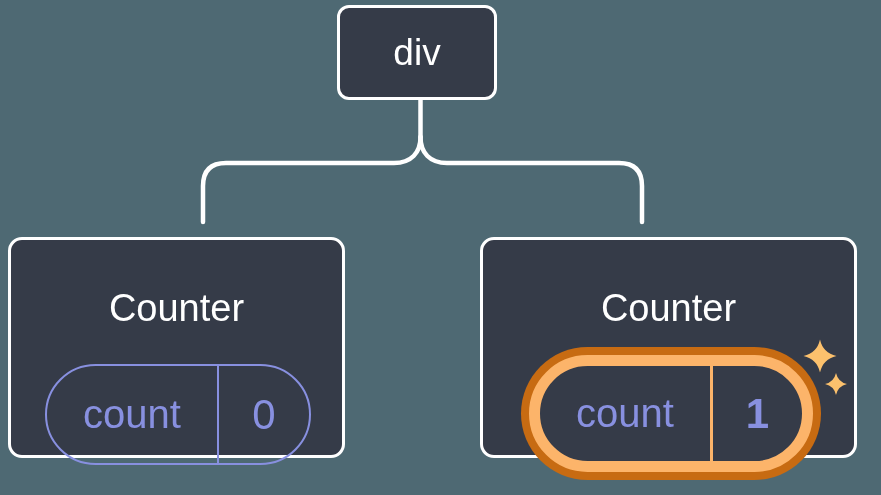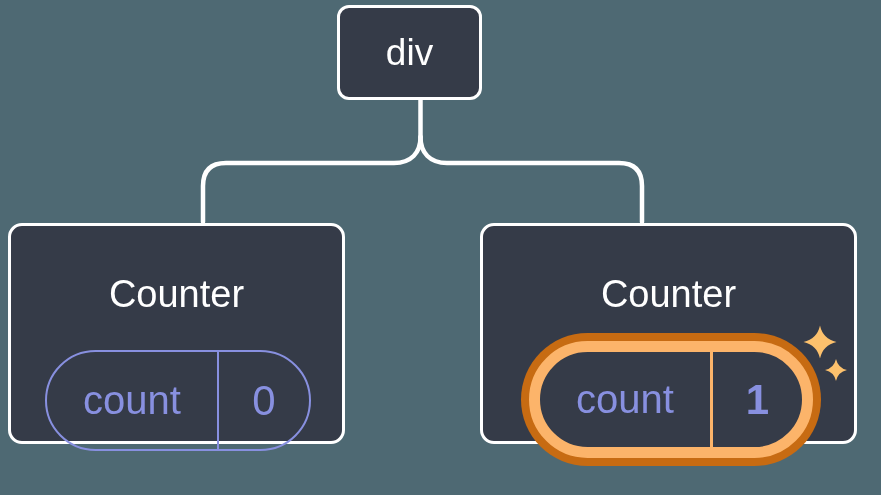--- a/index.html
+++ b/index.html
@@ -15,30 +15,30 @@
   html,body{width:881px;height:495px;overflow:hidden}
   body{
     background:var(--bg);
     font-family:"Liberation Sans", sans-serif;
     position:relative;
   }
   .stage{position:absolute;inset:0}
   .connectors{position:absolute;left:0;top:0;width:881px;height:495px}
 
   .node-root{
-    position:absolute;left:337px;top:5px;width:145px;height:95px;
+    position:absolute;left:337px;top:5px;width:160px;height:95px;
     background:var(--node-bg);
     border:3px solid var(--node-border);
     border-radius:12px;
     display:flex;align-items:center;justify-content:center;
     color:#fff;font-size:37px;
   }
 
   .card{
-    position:absolute;top:223px;height:221px;
+    position:absolute;top:237px;height:221px;
     background:var(--node-bg);
     border:3px solid var(--node-border);
     border-radius:14px;
   }
   .card-left{left:8px;width:337px}
   .card-right{left:480px;width:377px}
   .card-title{
     margin-top:46px;text-align:center;
     color:#fff;font-size:38px;line-height:1.2;
   }

